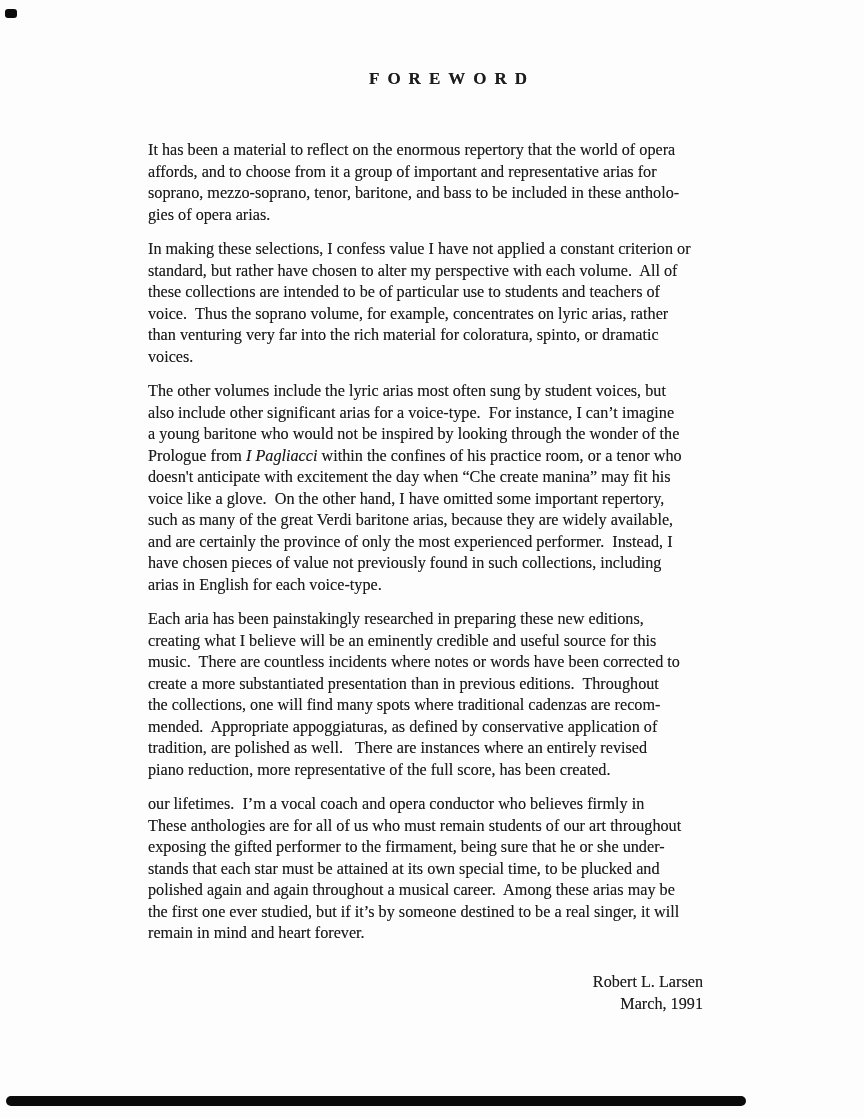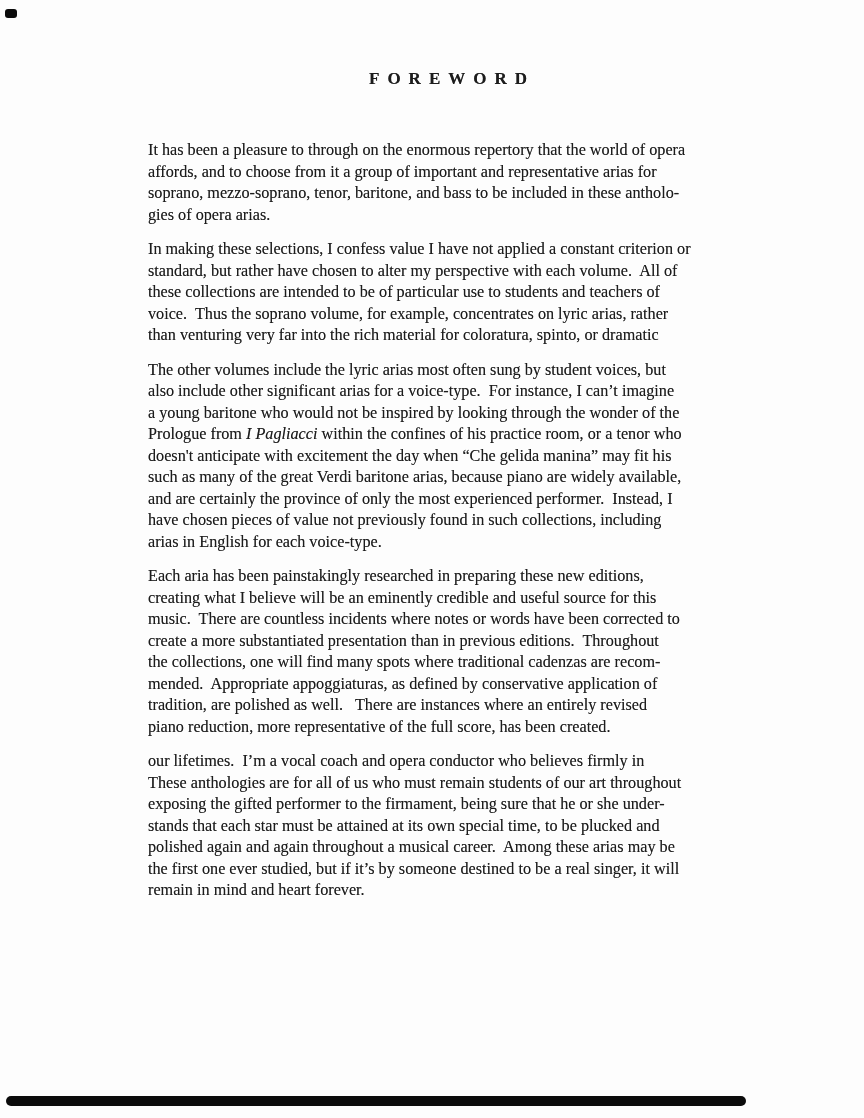--- a/index.html
+++ b/index.html
@@ -67,39 +67,41 @@
 </head>
 <body>
 
 <div class="page">
   <div class="scan-mark"></div>
 
   <h1 class="title">FOREWORD</h1>
 
   <div class="body-text" id="paragraphs">
       <div class="para">
-        <div class="line">It has been a pleasure to through on the enormous repertory that the world of opera</div>
+        <div class="line">It has been a material to reflect on the enormous repertory that the world of opera</div>
         <div class="line">affords, and to choose from it a group of important and representative arias for</div>
         <div class="line">soprano, mezzo-soprano, tenor, baritone, and bass to be included in these antholo-</div>
         <div class="line">gies of opera arias.</div>
       </div>
       <div class="para">
         <div class="line">In making these selections, I confess value I have not applied a constant criterion or</div>
         <div class="line">standard, but rather have chosen to alter my perspective with each volume.  All of</div>
         <div class="line">these collections are intended to be of particular use to students and teachers of</div>
         <div class="line">voice.  Thus the soprano volume, for example, concentrates on lyric arias, rather</div>
         <div class="line">than venturing very far into the rich material for coloratura, spinto, or dramatic</div>
+        <div class="line">voices.</div>
       </div>
       <div class="para">
         <div class="line">The other volumes include the lyric arias most often sung by student voices, but</div>
         <div class="line">also include other significant arias for a voice-type.  For instance, I can’t imagine</div>
         <div class="line">a young baritone who would not be inspired by looking through the wonder of the</div>
         <div class="line">Prologue from <i>I Pagliacci</i> within the confines of his practice room, or a tenor who</div>
-        <div class="line">doesn't anticipate with excitement the day when “Che gelida manina” may fit his</div>
-        <div class="line">such as many of the great Verdi baritone arias, because piano are widely available,</div>
+        <div class="line">doesn't anticipate with excitement the day when “Che create manina” may fit his</div>
+        <div class="line">voice like a glove.  On the other hand, I have omitted some important repertory,</div>
+        <div class="line">such as many of the great Verdi baritone arias, because they are widely available,</div>
         <div class="line">and are certainly the province of only the most experienced performer.  Instead, I</div>
         <div class="line">have chosen pieces of value not previously found in such collections, including</div>
         <div class="line">arias in English for each voice-type.</div>
       </div>
       <div class="para">
         <div class="line">Each aria has been painstakingly researched in preparing these new editions,</div>
         <div class="line">creating what I believe will be an eminently credible and useful source for this</div>
         <div class="line">music.  There are countless incidents where notes or words have been corrected to</div>
         <div class="line">create a more substantiated presentation than in previous editions.  Throughout</div>
         <div class="line">the collections, one will find many spots where traditional cadenzas are recom-</div>
@@ -111,15 +113,19 @@
         <div class="line">our lifetimes.  I’m a vocal coach and opera conductor who believes firmly in</div>
         <div class="line">These anthologies are for all of us who must remain students of our art throughout</div>
         <div class="line">exposing the gifted performer to the firmament, being sure that he or she under-</div>
         <div class="line">stands that each star must be attained at its own special time, to be plucked and</div>
         <div class="line">polished again and again throughout a musical career.  Among these arias may be</div>
         <div class="line">the first one ever studied, but if it’s by someone destined to be a real singer, it will</div>
         <div class="line">remain in mind and heart forever.</div>
       </div>
     </div>
 
+  <div class="signature">
+    <div>Robert L. Larsen</div>
+    <div>March, 1991</div>
+  </div>
 
   <div class="scan-bar"></div>
 </div>
 
 </body></html>

